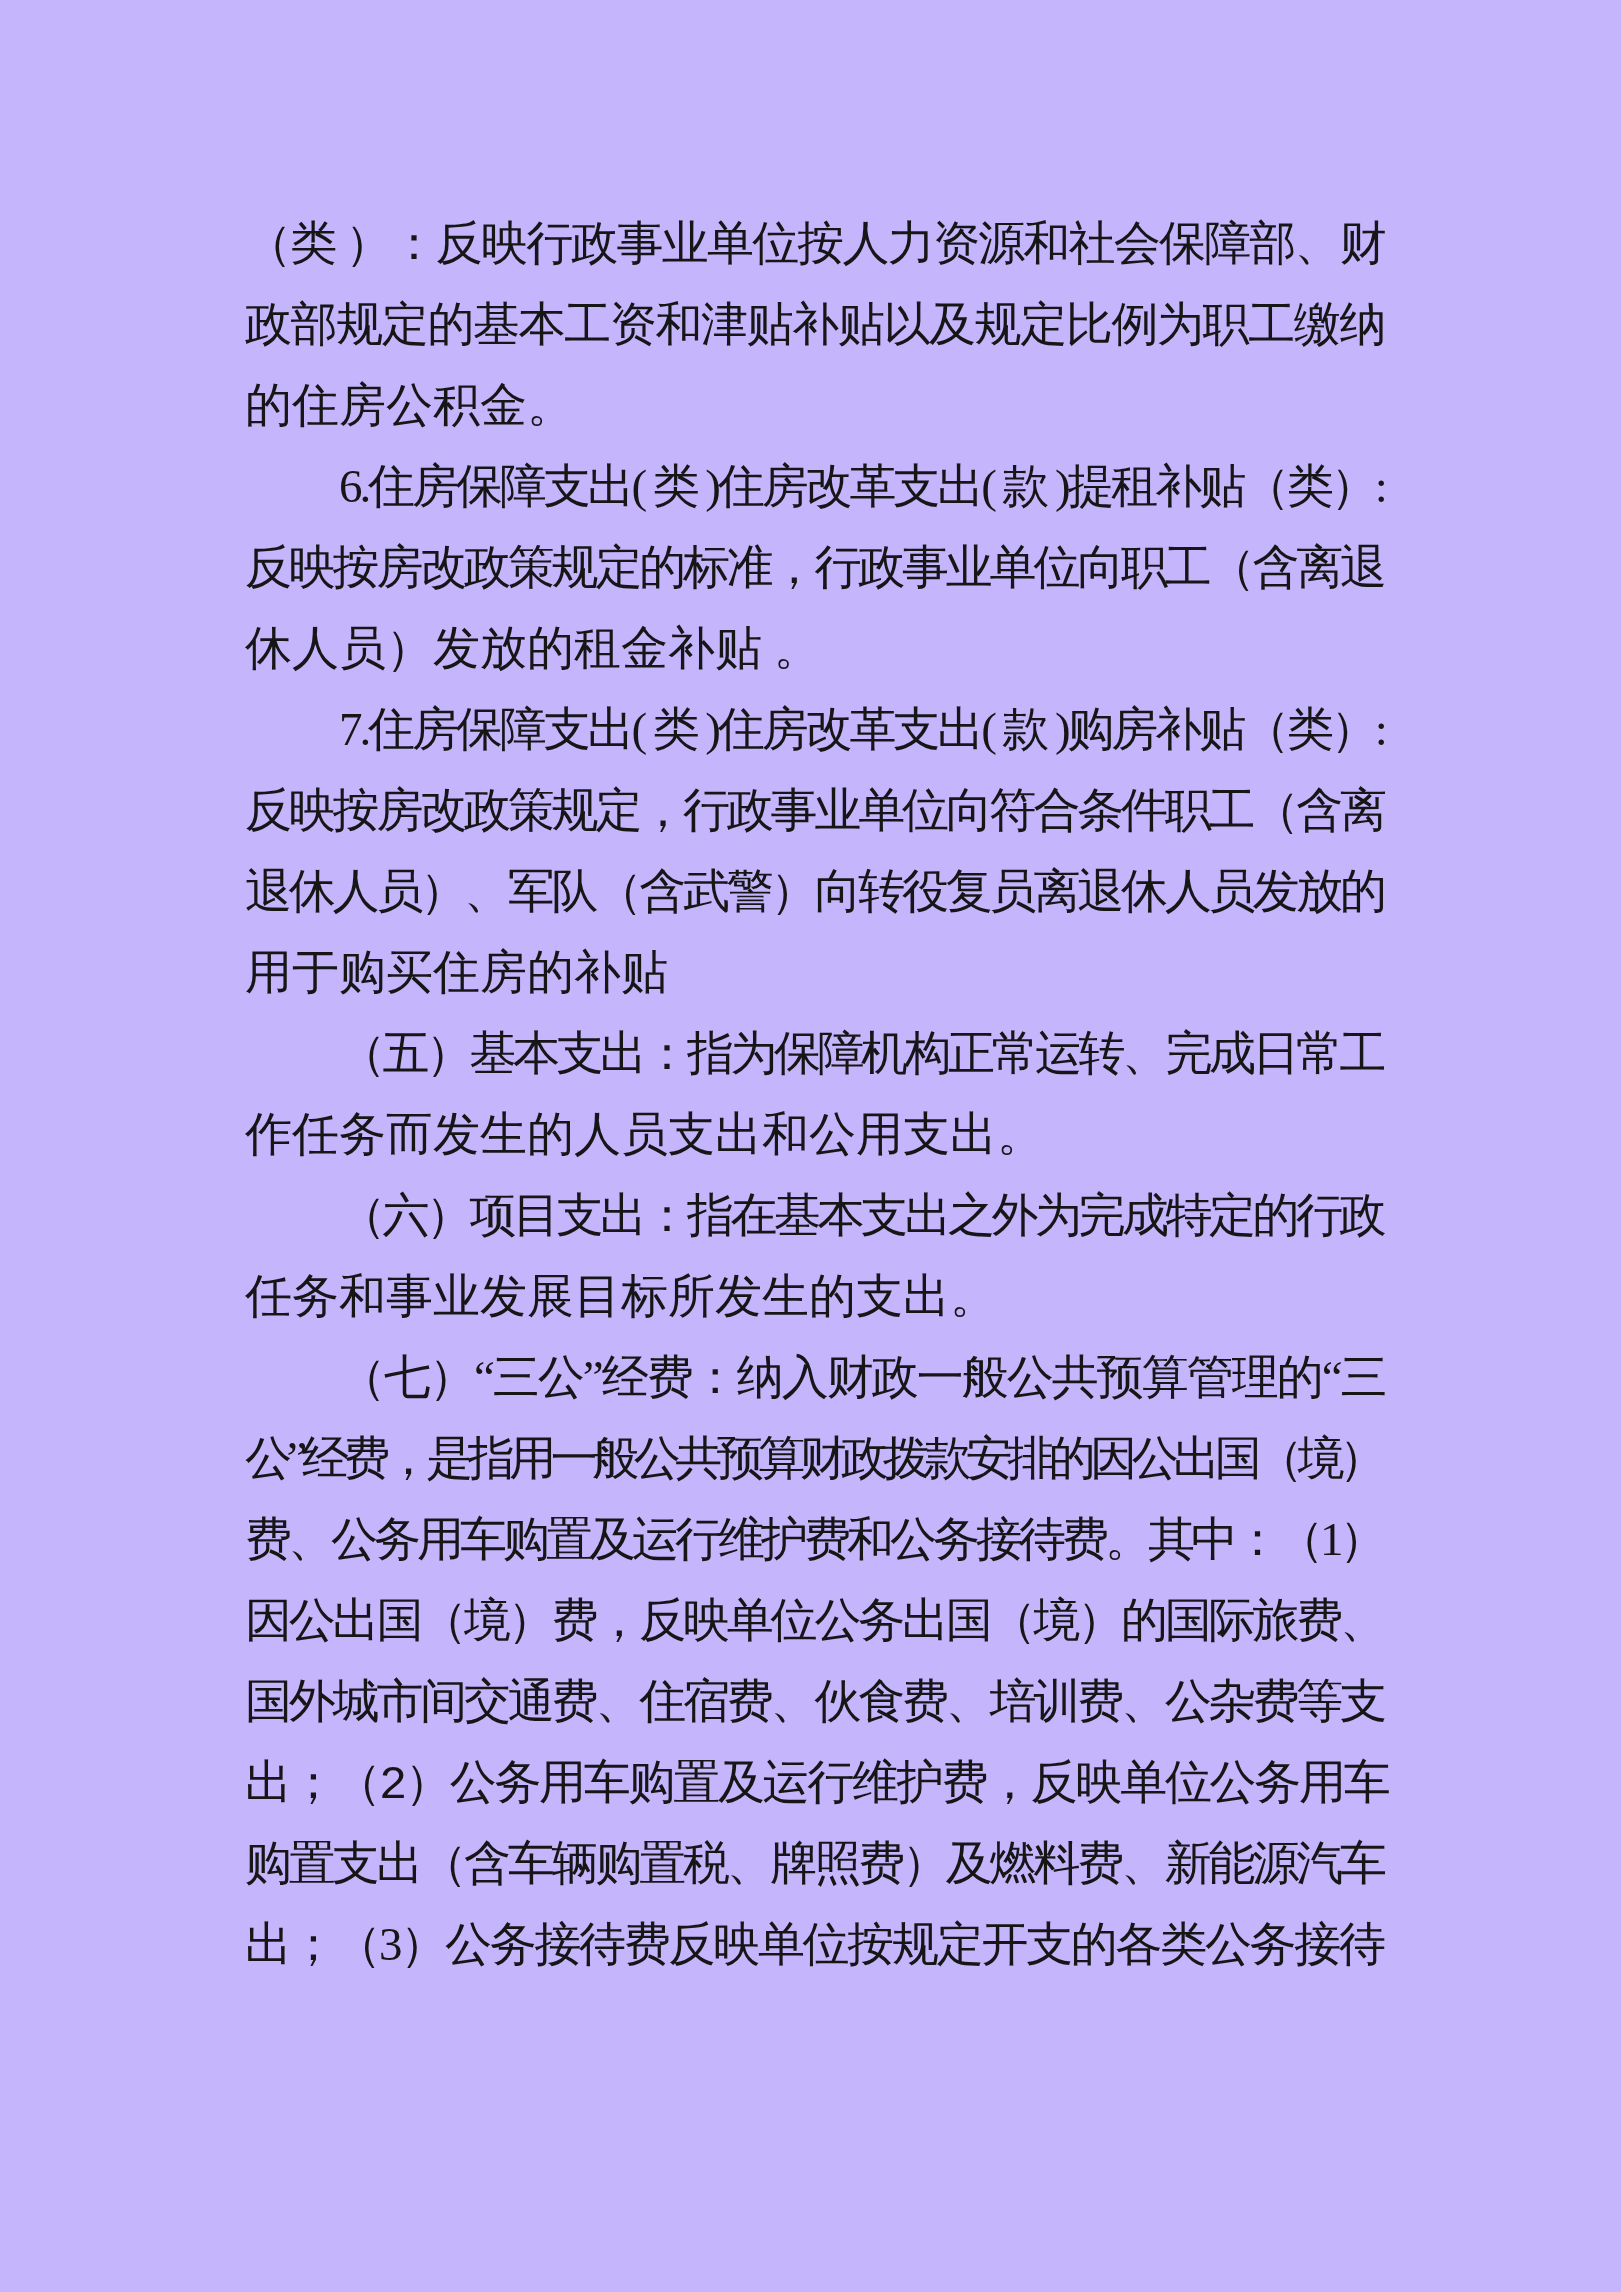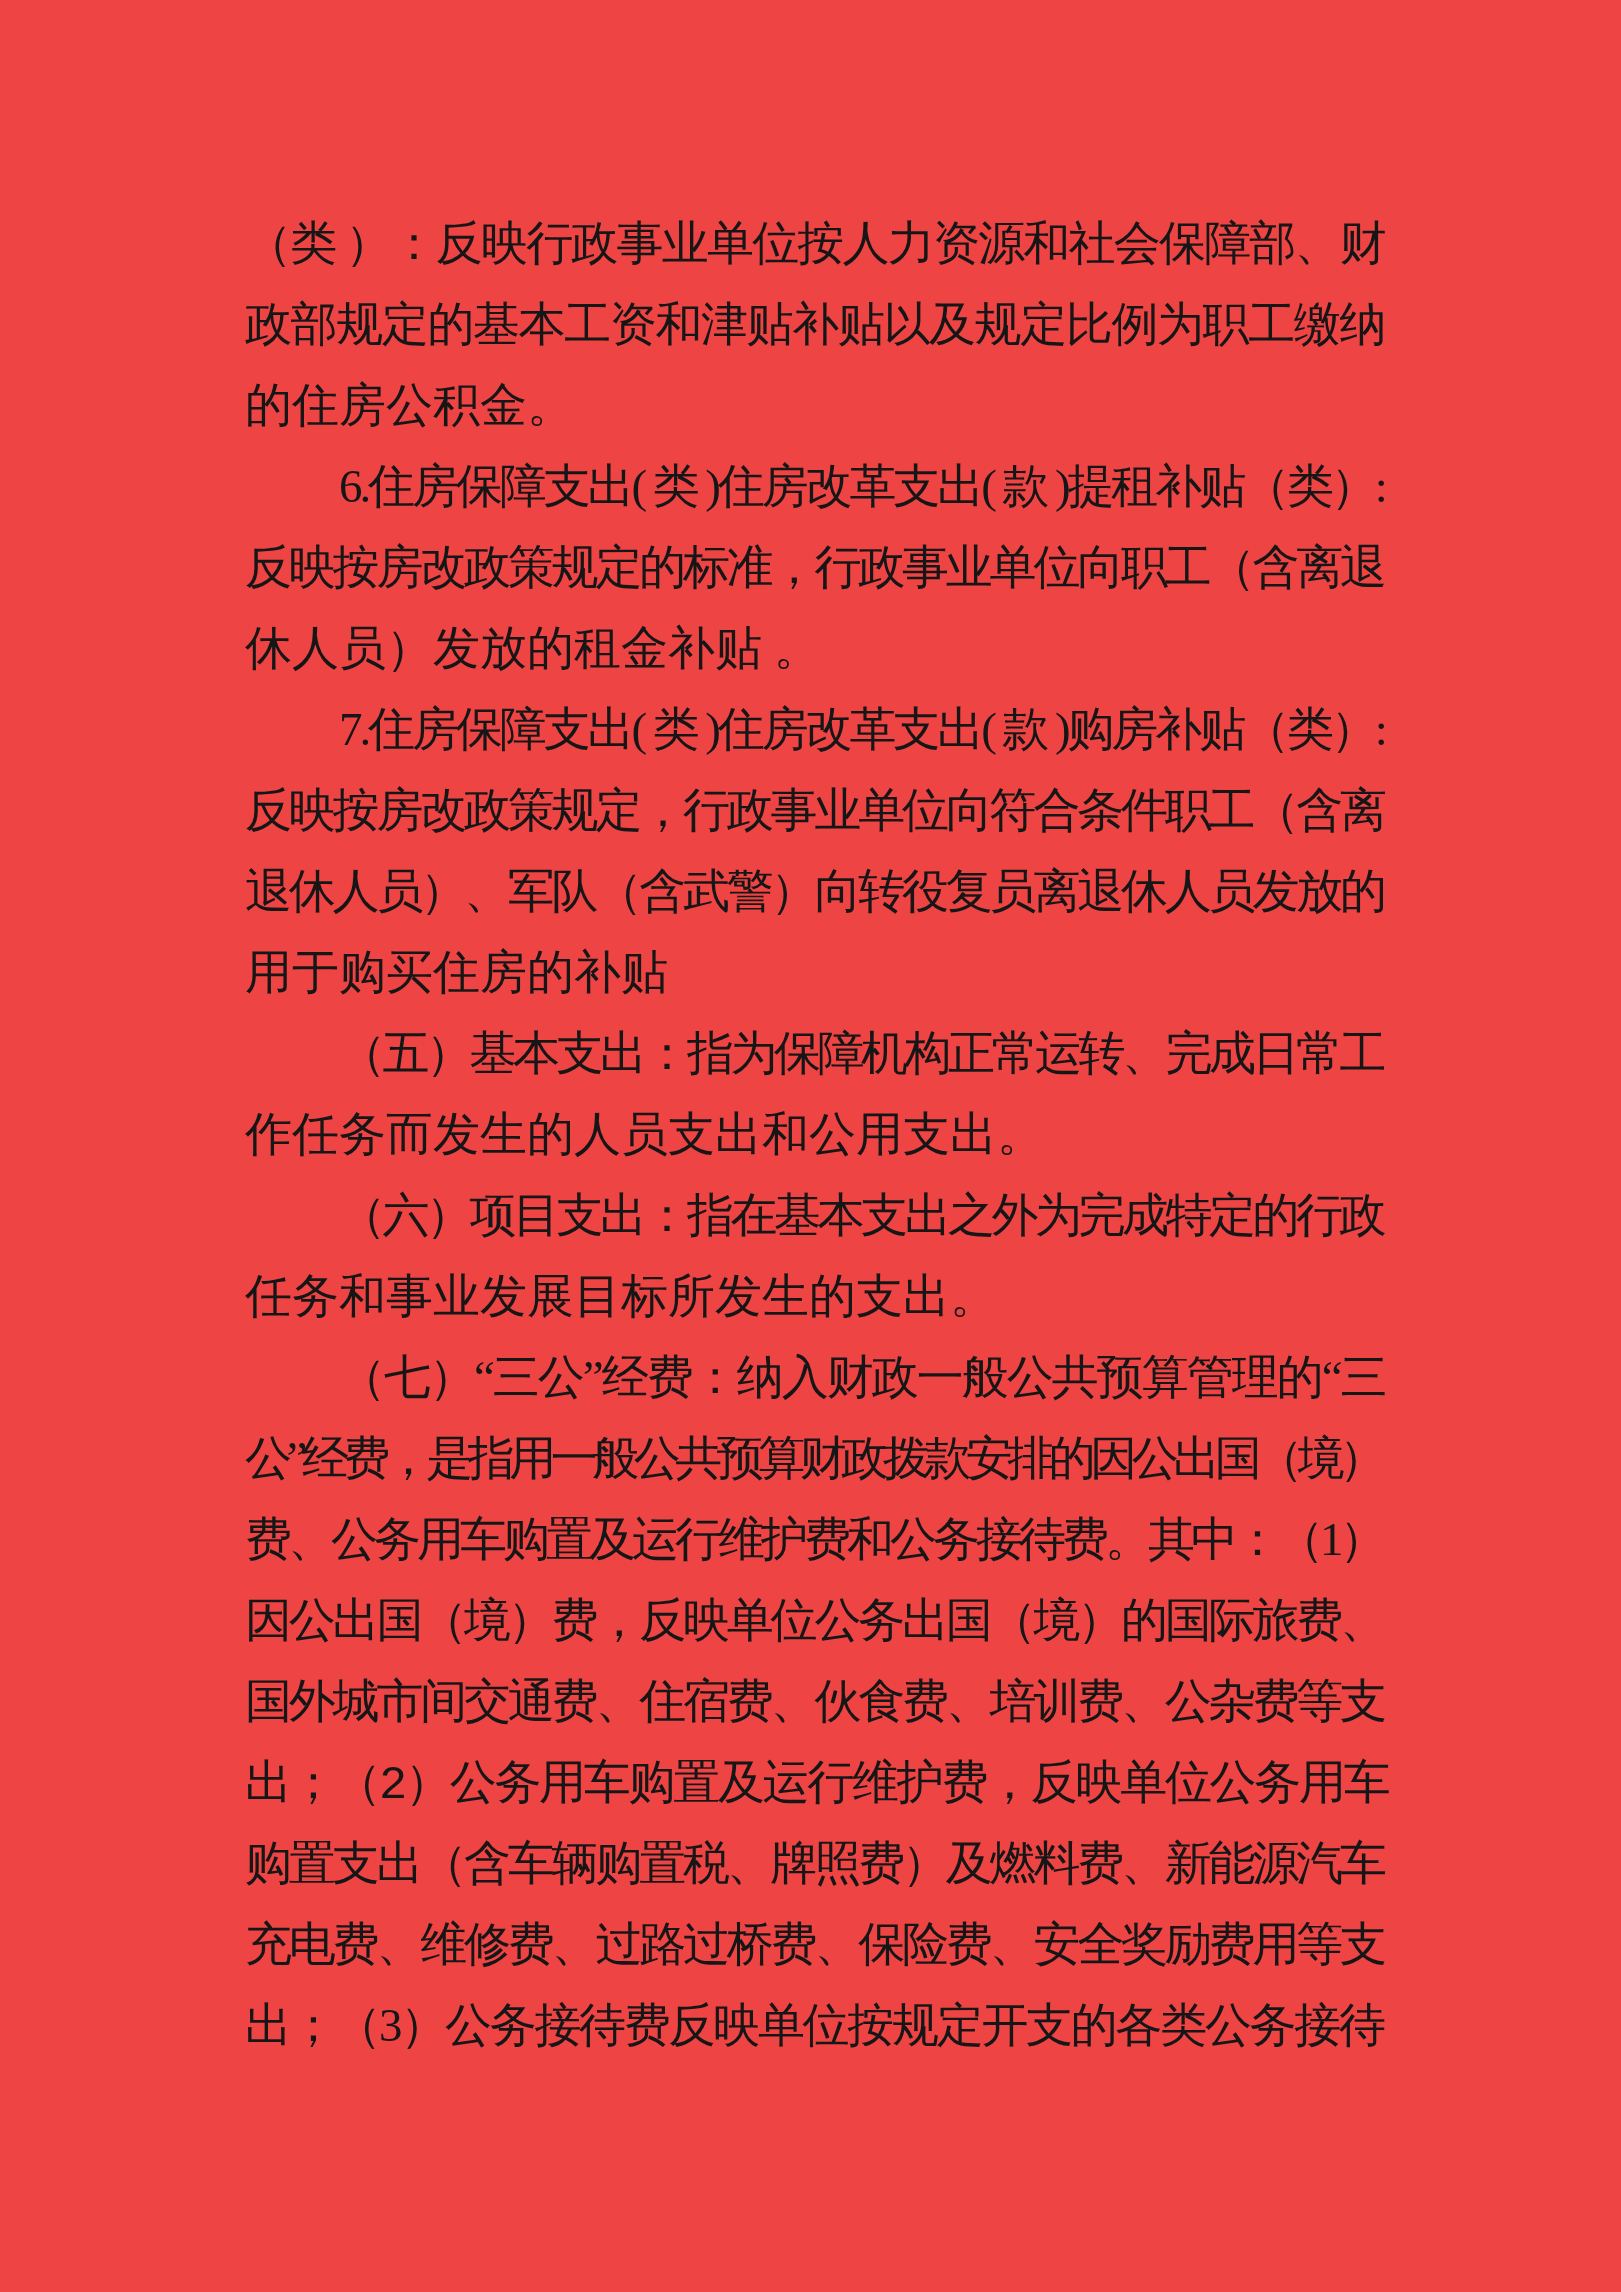--- a/index.html
+++ b/index.html
@@ -4,21 +4,21 @@
 <style>
   html, body {
     margin: 0;
     padding: 0;
     background: #ffffff;
   }
   .page {
     position: relative;
     width: 1621px;
     height: 2293px;
-    background: #ef4444;
+    background: #c4b5fd;
     overflow: hidden;
     font-family: "Liberation Serif", "DejaVu Serif", serif;
   }
   .text-block {
     position: absolute;
     left: 245px;
     top: 203px;
     width: 1143px;
   }
   .line {
@@ -55,17 +55,16 @@
       <div class="line"><span>作任务而发生的人员支出和公用支出。</span></div>
       <div class="line indent"><span style="letter-spacing: -3.5px;">（六）项目支出：指在基本支出之外为完成特定的行政</span></div>
       <div class="line"><span>任务和事业发展目标所发生的支出。</span></div>
       <div class="line indent"><span style="letter-spacing: -2px;">（七）“三公”经费：纳入财政一般公共预算管理的“三</span></div>
       <div class="line"><span style="letter-spacing: -5.5px;">公”经费，是指用一般公共预算财政拨款安排的因公出国（境）</span></div>
       <div class="line"><span style="letter-spacing: -4px; margin-top: 21px;">费、公务用车购置及运行维护费和公务接待费。其中：（1）</span></div>
       <div class="line"><span style="letter-spacing: -3.2px;">因公出国（境）费，反映单位公务出国（境）的国际旅费、</span></div>
       <div class="line"><span style="letter-spacing: -3.2px; text-align: right;">国外城市间交通费、住宿费、伙食费、培训费、公杂费等支</span></div>
       <div class="line"><span style="letter-spacing: -2.3px; font-family: Liberation Mono, monospace;">出；（2）公务用车购置及运行维护费，反映单位公务用车</span></div>
       <div class="line"><span style="letter-spacing: -3.2px;">购置支出（含车辆购置税、牌照费）及燃料费、新能源汽车</span></div>
-      <div class="line"><span style="letter-spacing: -3.2px;">充电费、维修费、过路过桥费、保险费、安全奖励费用等支</span></div>
       <div class="line"><span style="letter-spacing: -2.3px;">出；（3）公务接待费反映单位按规定开支的各类公务接待</span></div>
     </div>
 </div>
 
 
 </body></html>

